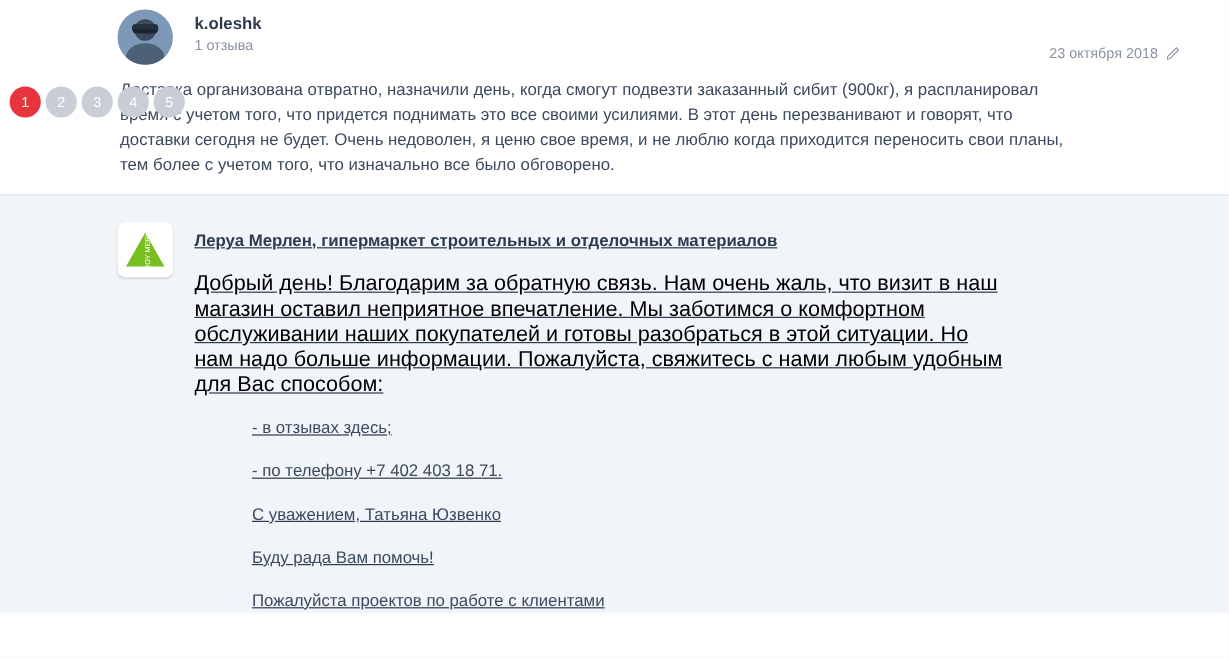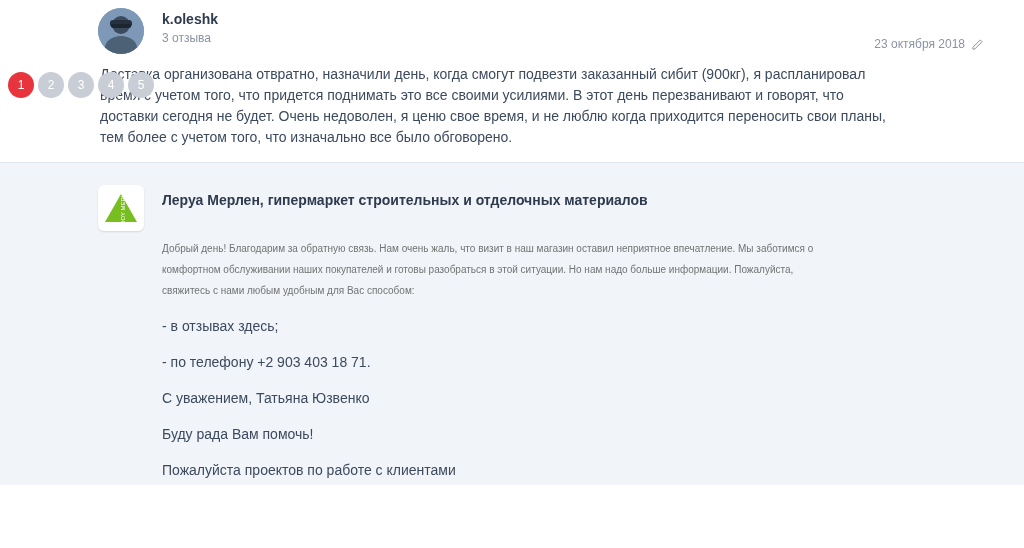--- a/index.html
+++ b/index.html
@@ -115,40 +115,42 @@
     background: #ffffff;
     border-radius: 6px;
     box-shadow: 0 1px 2px rgba(0,0,0,.12);
     display: flex;
     align-items: center;
     justify-content: center;
     overflow: hidden;
   }
   .reply-body {
     padding-left: 62px;
+    text-decoration: underline;
   }
   .company-name {
     font-size: 14px;
     font-weight: bold;
     color: #2e3a4d;
     line-height: 20px;
     margin-top: 5px;
   }
   .reply-text {
-    margin-top: 28px;
-    font-size: 10px;
+    margin-top: 16px;
+    font-size: 18px;
     line-height: 21px;
-    color: #737373;
+    color: #000000;
     max-width: 680px;
   }
   .reply-line {
     margin-top: 15px;
     font-size: 14px;
     line-height: 21px;
     color: #3c4a5e;
+    margin-left: 48px;
   }
   .mail-link {
     color: #4a90d9;
     text-decoration: none;
   }
 </style>
 </head>
 <body>
 
 <div class="rating-strip">
@@ -165,21 +167,21 @@
       <rect width="46" height="46" fill="#7e99b8"></rect>
       <circle cx="23" cy="17" r="9" fill="#3c4a5e"></circle>
       <rect x="12" y="12" width="22" height="7" rx="3" fill="#26313f"></rect>
       <ellipse cx="23" cy="40" rx="16" ry="12" fill="#4c6076"></ellipse>
       <rect x="13" y="16" width="20" height="4" rx="2" fill="#1d2630"></rect>
     </svg>
   </div>
 
   <div class="review-head">
     <div class="author-name">k.oleshk</div>
-    <div class="author-sub">3 отзыва</div>
+    <div class="author-sub">1 отзыва</div>
     <div class="review-date">
       <span>23 октября 2018</span>
       <span class="pencil-icon">
         <svg width="12" height="12" viewBox="0 0 12 12">
           <path d="M1 9.2 L8.3 1.9 L10.1 3.7 L2.8 11 L0.9 11.2 Z" fill="none" stroke="#8b93a3" stroke-width="1"></path>
         </svg>
       </span>
     </div>
   </div>
 
@@ -192,19 +194,19 @@
       <rect width="40" height="40" fill="#ffffff"></rect>
       <polygon points="20,6 36,34 4,34" fill="#78be20"></polygon>
       <text x="20" y="26" font-family="Liberation Sans, sans-serif" font-size="6" fill="#ffffff" text-anchor="middle" transform="rotate(-90 20 22)">LEROY MERLIN</text>
     </svg>
   </div>
 
   <div class="reply-body">
     <div class="company-name">Леруа Мерлен, гипермаркет строительных и отделочных материалов</div>
     <div class="reply-text">Добрый день! Благодарим за обратную связь. Нам очень жаль, что визит в наш магазин оставил неприятное впечатление. Мы заботимся о комфортном обслуживании наших покупателей и готовы разобраться в этой ситуации. Но нам надо больше информации. Пожалуйста, свяжитесь с нами любым удобным для Вас способом:</div>
     <div class="reply-line">- в отзывах здесь;</div>
-    <div class="reply-line">- по телефону +2 903 403 18 71.</div>
+    <div class="reply-line">- по телефону +7 402 403 18 71.</div>
     <div class="reply-line">С уважением, Татьяна Юзвенко</div>
     <div class="reply-line">Буду рада Вам помочь!</div>
     <div class="reply-line">Пожалуйста проектов по работе с клиентами</div>
   </div>
 
 </div>
 
 </body></html>

